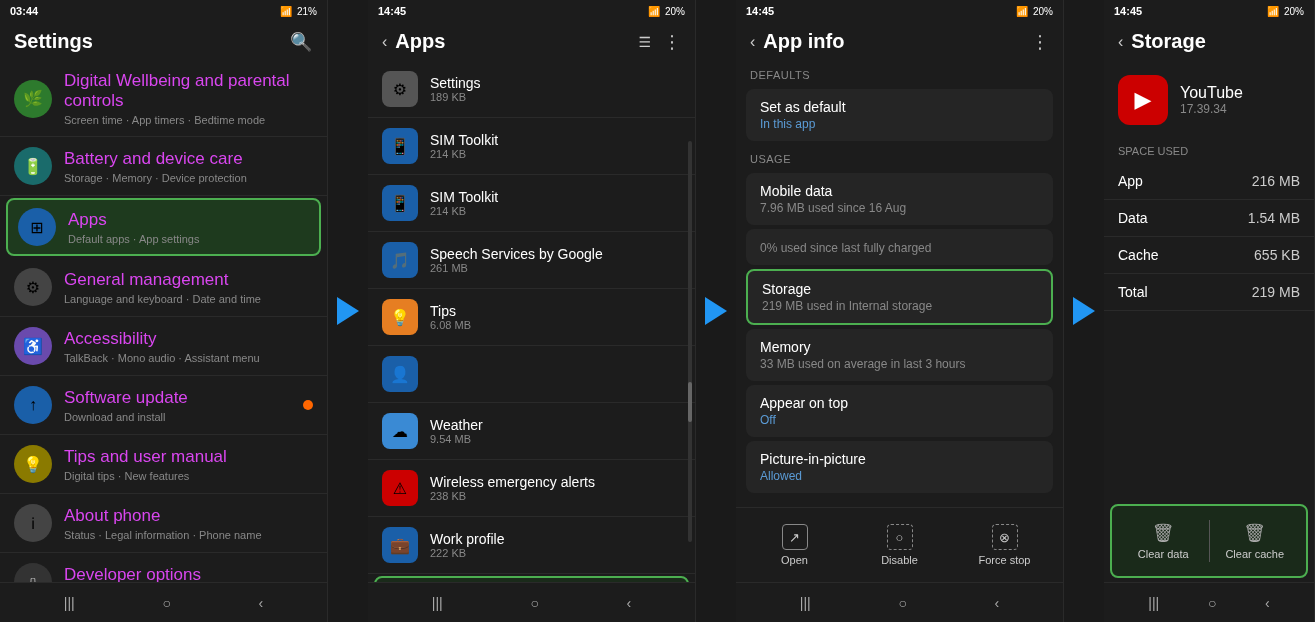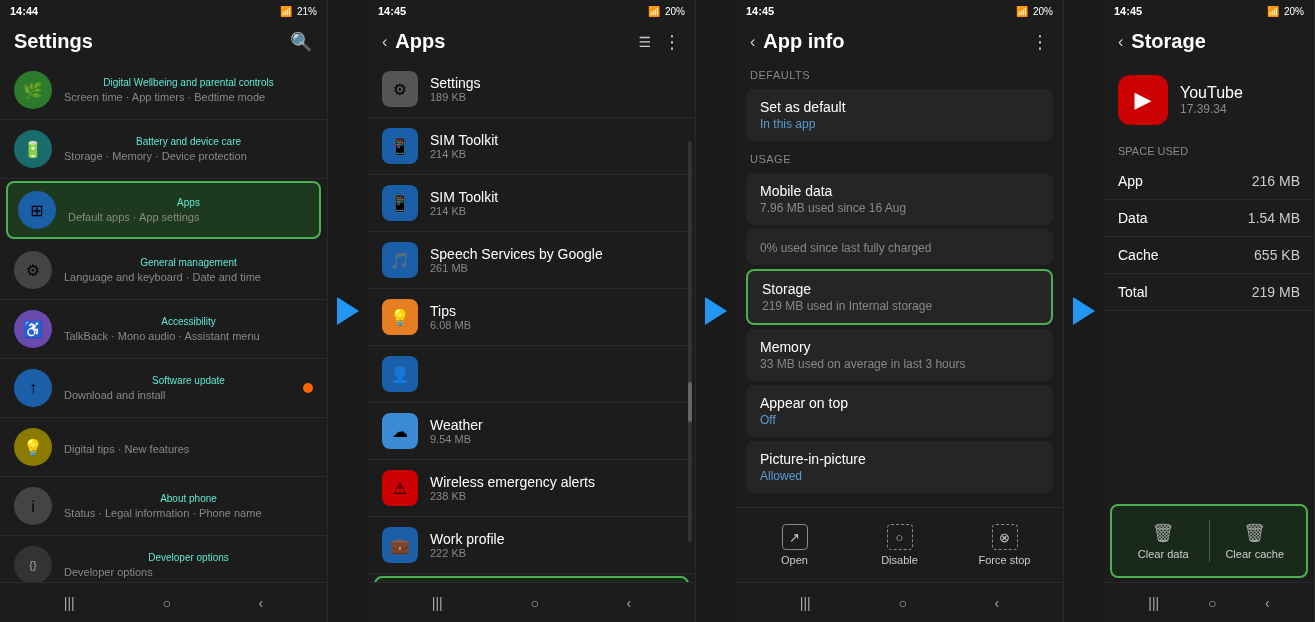--- a/index.html
+++ b/index.html
@@ -108,21 +108,21 @@
       border-radius: 50%;
       display: flex;
       align-items: center;
       justify-content: center;
       font-size: 16px;
       margin-right: 12px;
       flex-shrink: 0;
     }
 
     .settings-item-text { flex: 1; }
-    .settings-item-title { font-size: 10px; color: #5eead4; font-weight: 500; text-align: center; }
+    .settings-item-title { font-size: 17px; color: #d946ef; font-weight: 500; }
     .settings-item-sub { font-size: 11px; color: #888; margin-top: 3px; }
 
     .icon-green { background: #2d7a2d; }
     .icon-teal { background: #1a6b6b; }
     .icon-blue { background: #1a5fa8; }
     .icon-purple { background: #6a4aad; }
     .icon-yellow { background: #8a7a00; }
     .icon-gray { background: #444; }
     .icon-dark { background: #333; }
 
@@ -352,21 +352,21 @@
       border-radius: 2px;
       position: absolute;
       top: 60%;
     }
   </style>
 </head>
 <body>
 
 <div class="phone-panel">
   <div class="status-bar">
-    <span class="status-left">14:44</span>
+    <span class="status-left">03:44</span>
     <span class="status-right">
       <span>📶</span>
         <span>21%</span>
     </span>
   </div>
   <div class="top-bar">
     <span class="top-bar-title">Settings</span>
     <span class="top-bar-icon">🔍</span>
   </div>
   <div class="scroll-area">
@@ -416,20 +416,21 @@
       <div class="settings-item-text">
         <div class="settings-item-title">Software update</div>
         <div class="settings-item-sub">Download and install</div>
       </div>
       <div class="notification-dot"></div>
     </div>
 
     <div class="settings-item">
       <div class="settings-item-icon icon-yellow">💡</div>
       <div class="settings-item-text">
+        <div class="settings-item-title">Tips and user manual</div>
         <div class="settings-item-sub">Digital tips · New features</div>
       </div>
     </div>
 
     <div class="settings-item">
       <div class="settings-item-icon icon-gray">ℹ</div>
       <div class="settings-item-text">
         <div class="settings-item-title">About phone</div>
         <div class="settings-item-sub">Status · Legal information · Phone name</div>
       </div>

